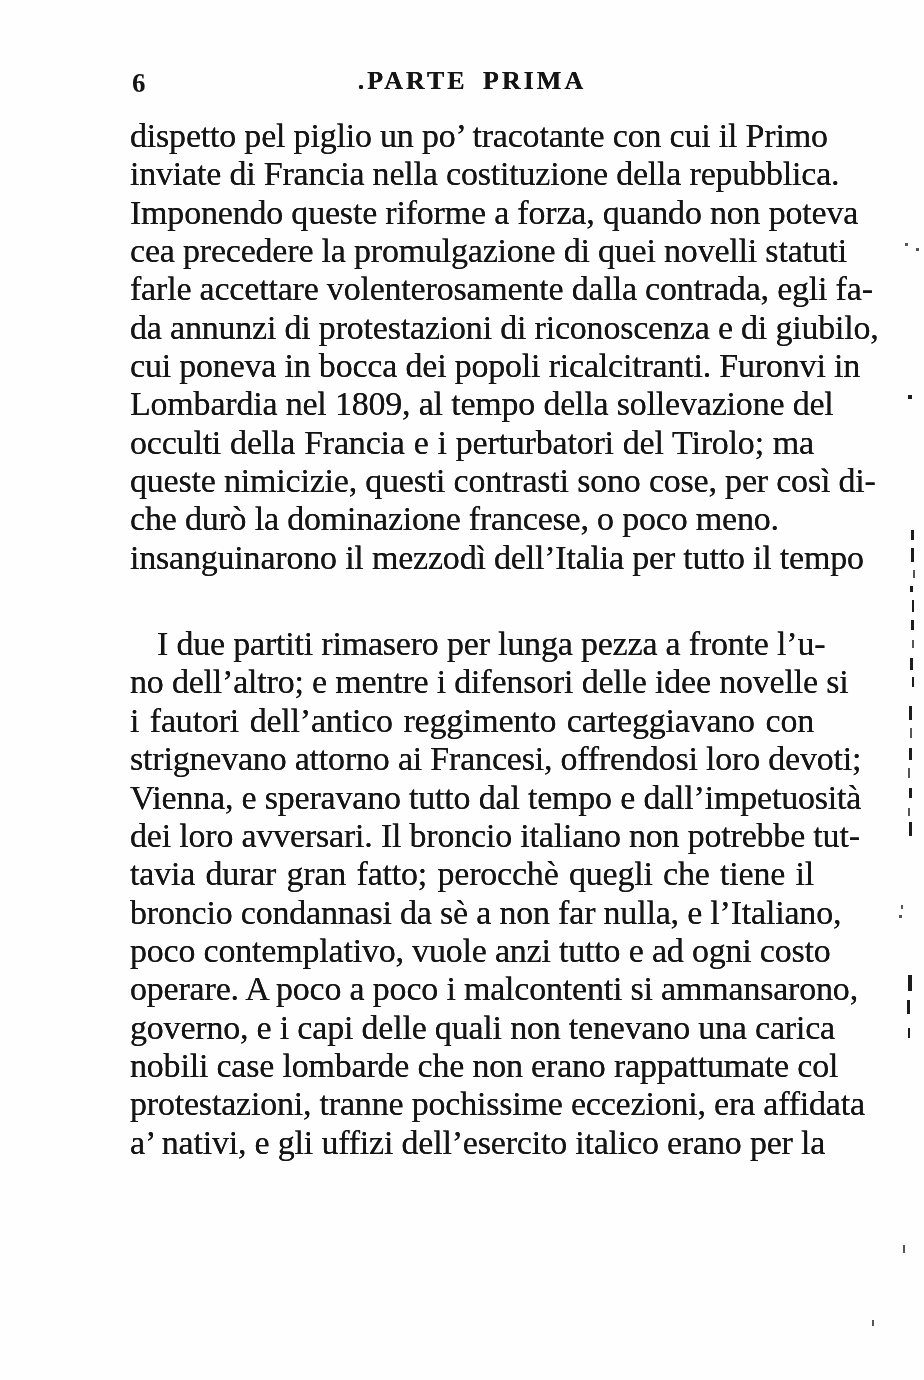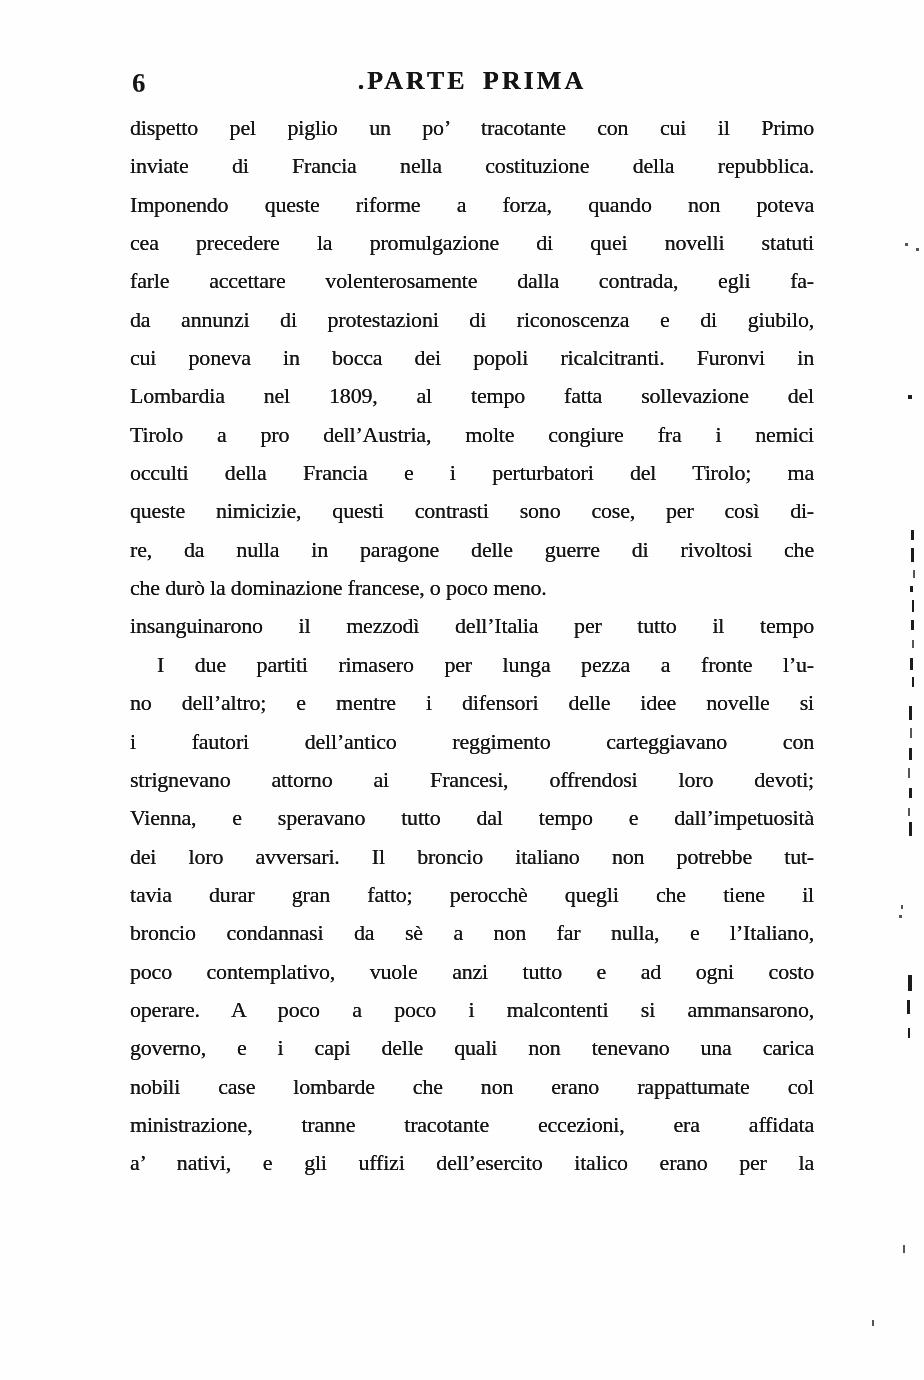--- a/index.html
+++ b/index.html
@@ -34,39 +34,40 @@
   }
   .running-title {
     display: block;
     text-align: center;
     letter-spacing: 3px;
     word-spacing: 6px;
     text-shadow: 0 0 0.6px #151515;
   }
   .body-text {
     position: absolute;
-    top: 109px;
+    top: 117px;
     left: 130px;
     width: 684px;
-    font-size: 22px;
+    font-size: 34px;
     line-height: 38.35px;
     text-shadow: 0 0 0.5px #1a1a1a;
     letter-spacing: -0.2px;
   }
   .line {
     text-align: justify;
     text-align-last: justify;
     white-space: nowrap;
     height: 38.35px;
   }
   .line.par-end {
     text-align-last: left;
   }
   .line.indent {
     text-indent: 27px;
+    margin-top: 48px;
   }
   
   .speck {
     position: absolute;
     background: #1c1c1c;
   }
   .speck.light { opacity: 0.75; }
 </style>
 </head>
 <body>
@@ -79,40 +80,38 @@
   </div>
 
   <div class="body-text">
     <div class="line">dispetto pel piglio un po’ tracotante con cui il Primo</div>
     <div class="line">inviate di Francia nella costituzione della repubblica.</div>
     <div class="line">Imponendo queste riforme a forza, quando non poteva</div>
     <div class="line">cea precedere la promulgazione di quei novelli statuti</div>
     <div class="line">farle accettare volenterosamente dalla contrada, egli fa-</div>
     <div class="line">da annunzi di protestazioni di riconoscenza e di giubilo,</div>
     <div class="line">cui poneva in bocca dei popoli ricalcitranti. Furonvi in</div>
-    <div class="line">Lombardia nel 1809, al tempo fatta sollevazione del</div>
-    <div class="line">Tirolo a pro dell’Austria, molte congiure fra i nemici</div>
+    <div class="line">Lombardia nel 1809, al tempo della sollevazione del</div>
     <div class="line">occulti della Francia e i perturbatori del Tirolo; ma</div>
     <div class="line">queste nimicizie, questi contrasti sono cose, per così di-</div>
-    <div class="line">re, da nulla in paragone delle guerre di rivoltosi che</div>
     <div class="line par-end">che durò la dominazione francese, o poco meno.</div>
     <div class="line">insanguinarono il mezzodì dell’Italia per tutto il tempo</div>
     <div class="line indent">I due partiti rimasero per lunga pezza a fronte l’u-</div>
     <div class="line">no dell’altro; e mentre i difensori delle idee novelle si</div>
     <div class="line">i fautori dell’antico reggimento carteggiavano con</div>
     <div class="line">strignevano attorno ai Francesi, offrendosi loro devoti;</div>
     <div class="line">Vienna, e speravano tutto dal tempo e dall’impetuosità</div>
     <div class="line">dei loro avversari. Il broncio italiano non potrebbe tut-</div>
     <div class="line">tavia durar gran fatto; perocchè quegli che tiene il</div>
     <div class="line">broncio condannasi da sè a non far nulla, e l’Italiano,</div>
     <div class="line">poco contemplativo, vuole anzi tutto e ad ogni costo</div>
     <div class="line">operare. A poco a poco i malcontenti si ammansarono,</div>
     <div class="line">governo, e i capi delle quali non tenevano una carica</div>
     <div class="line">nobili case lombarde che non erano rappattumate col</div>
-    <div class="line">ministrazione, tranne tracotante eccezioni, era affidata</div>
+    <div class="line">protestazioni, tranne pochissime eccezioni, era affidata</div>
     <div class="line">a’ nativi, e gli uffizi dell’esercito italico erano per la</div>
   </div>
 
   <div class="speck light" style="left:905px; top:243px; width:3px; height:3px;"></div>
   <div class="speck light" style="left:916px; top:248px; width:3px; height:3px;"></div>
   <div class="speck" style="left:908px; top:395px; width:4px; height:4px;"></div>
   <div class="speck" style="left:911px; top:530px; width:3px; height:10px;"></div>
   <div class="speck" style="left:911px; top:548px; width:3px; height:14px;"></div>
   <div class="speck light" style="left:913px; top:570px; width:2px; height:8px;"></div>
   <div class="speck" style="left:910px; top:586px; width:3px; height:6px;"></div>

